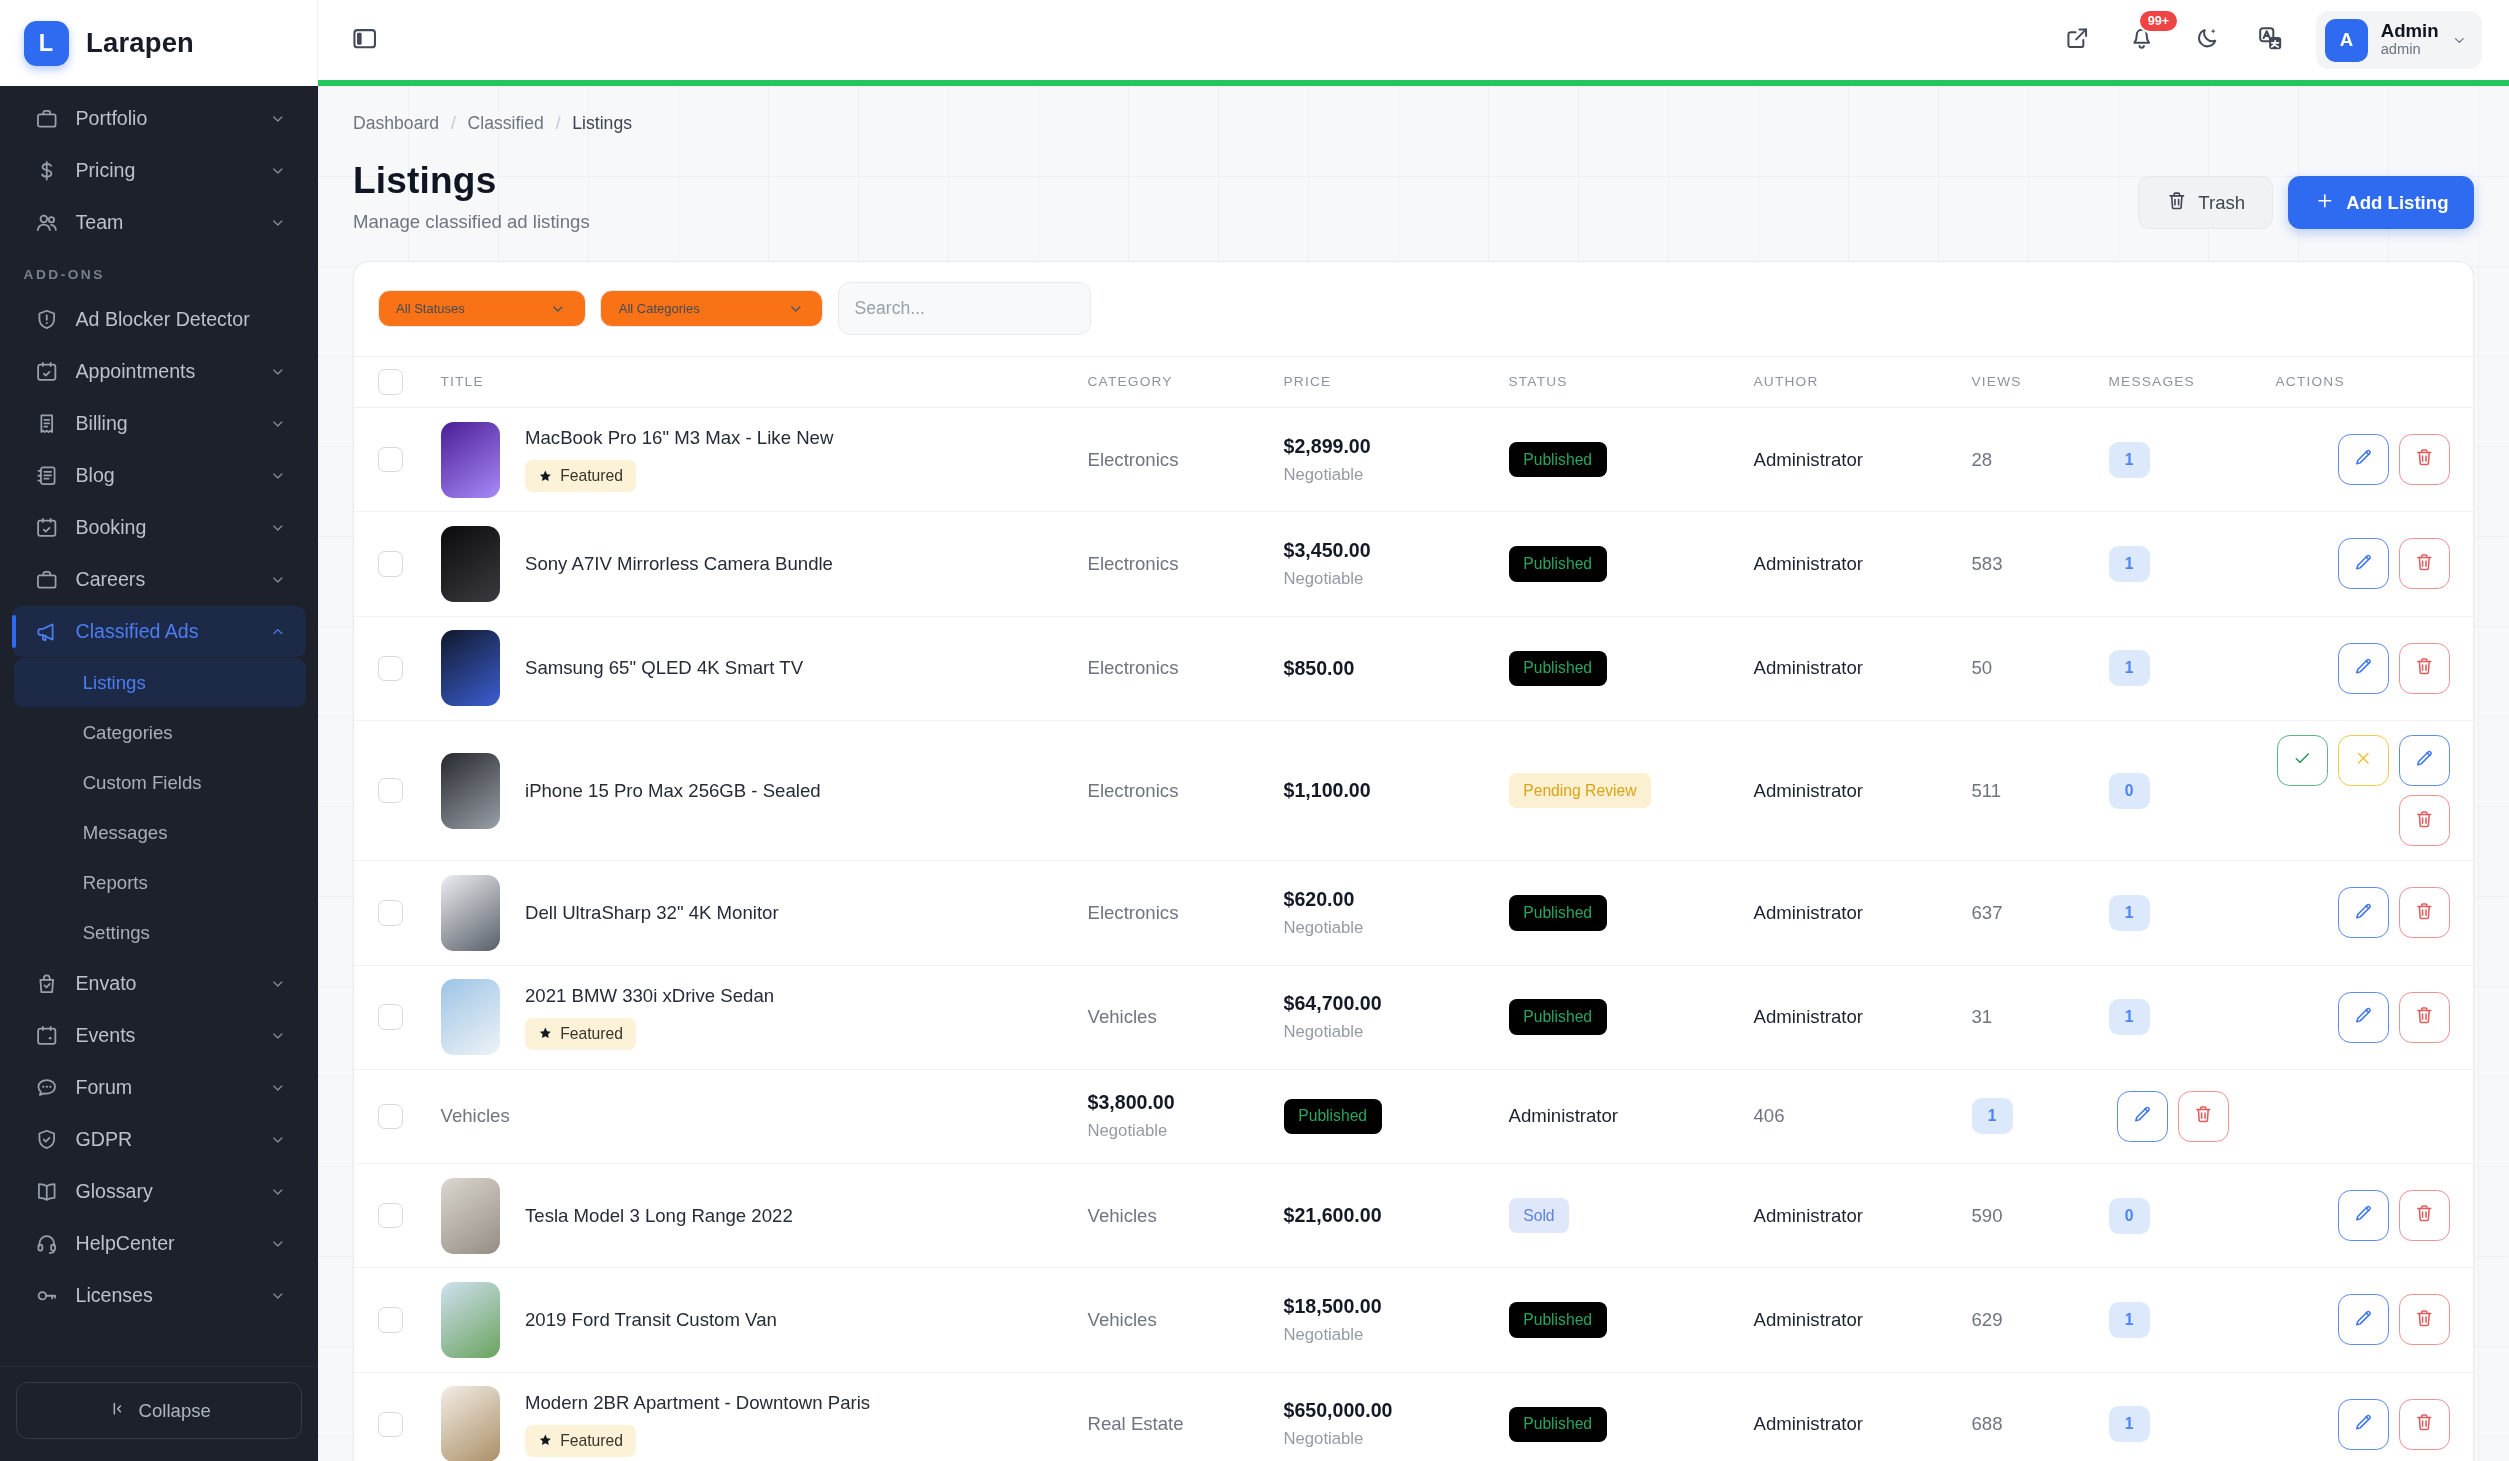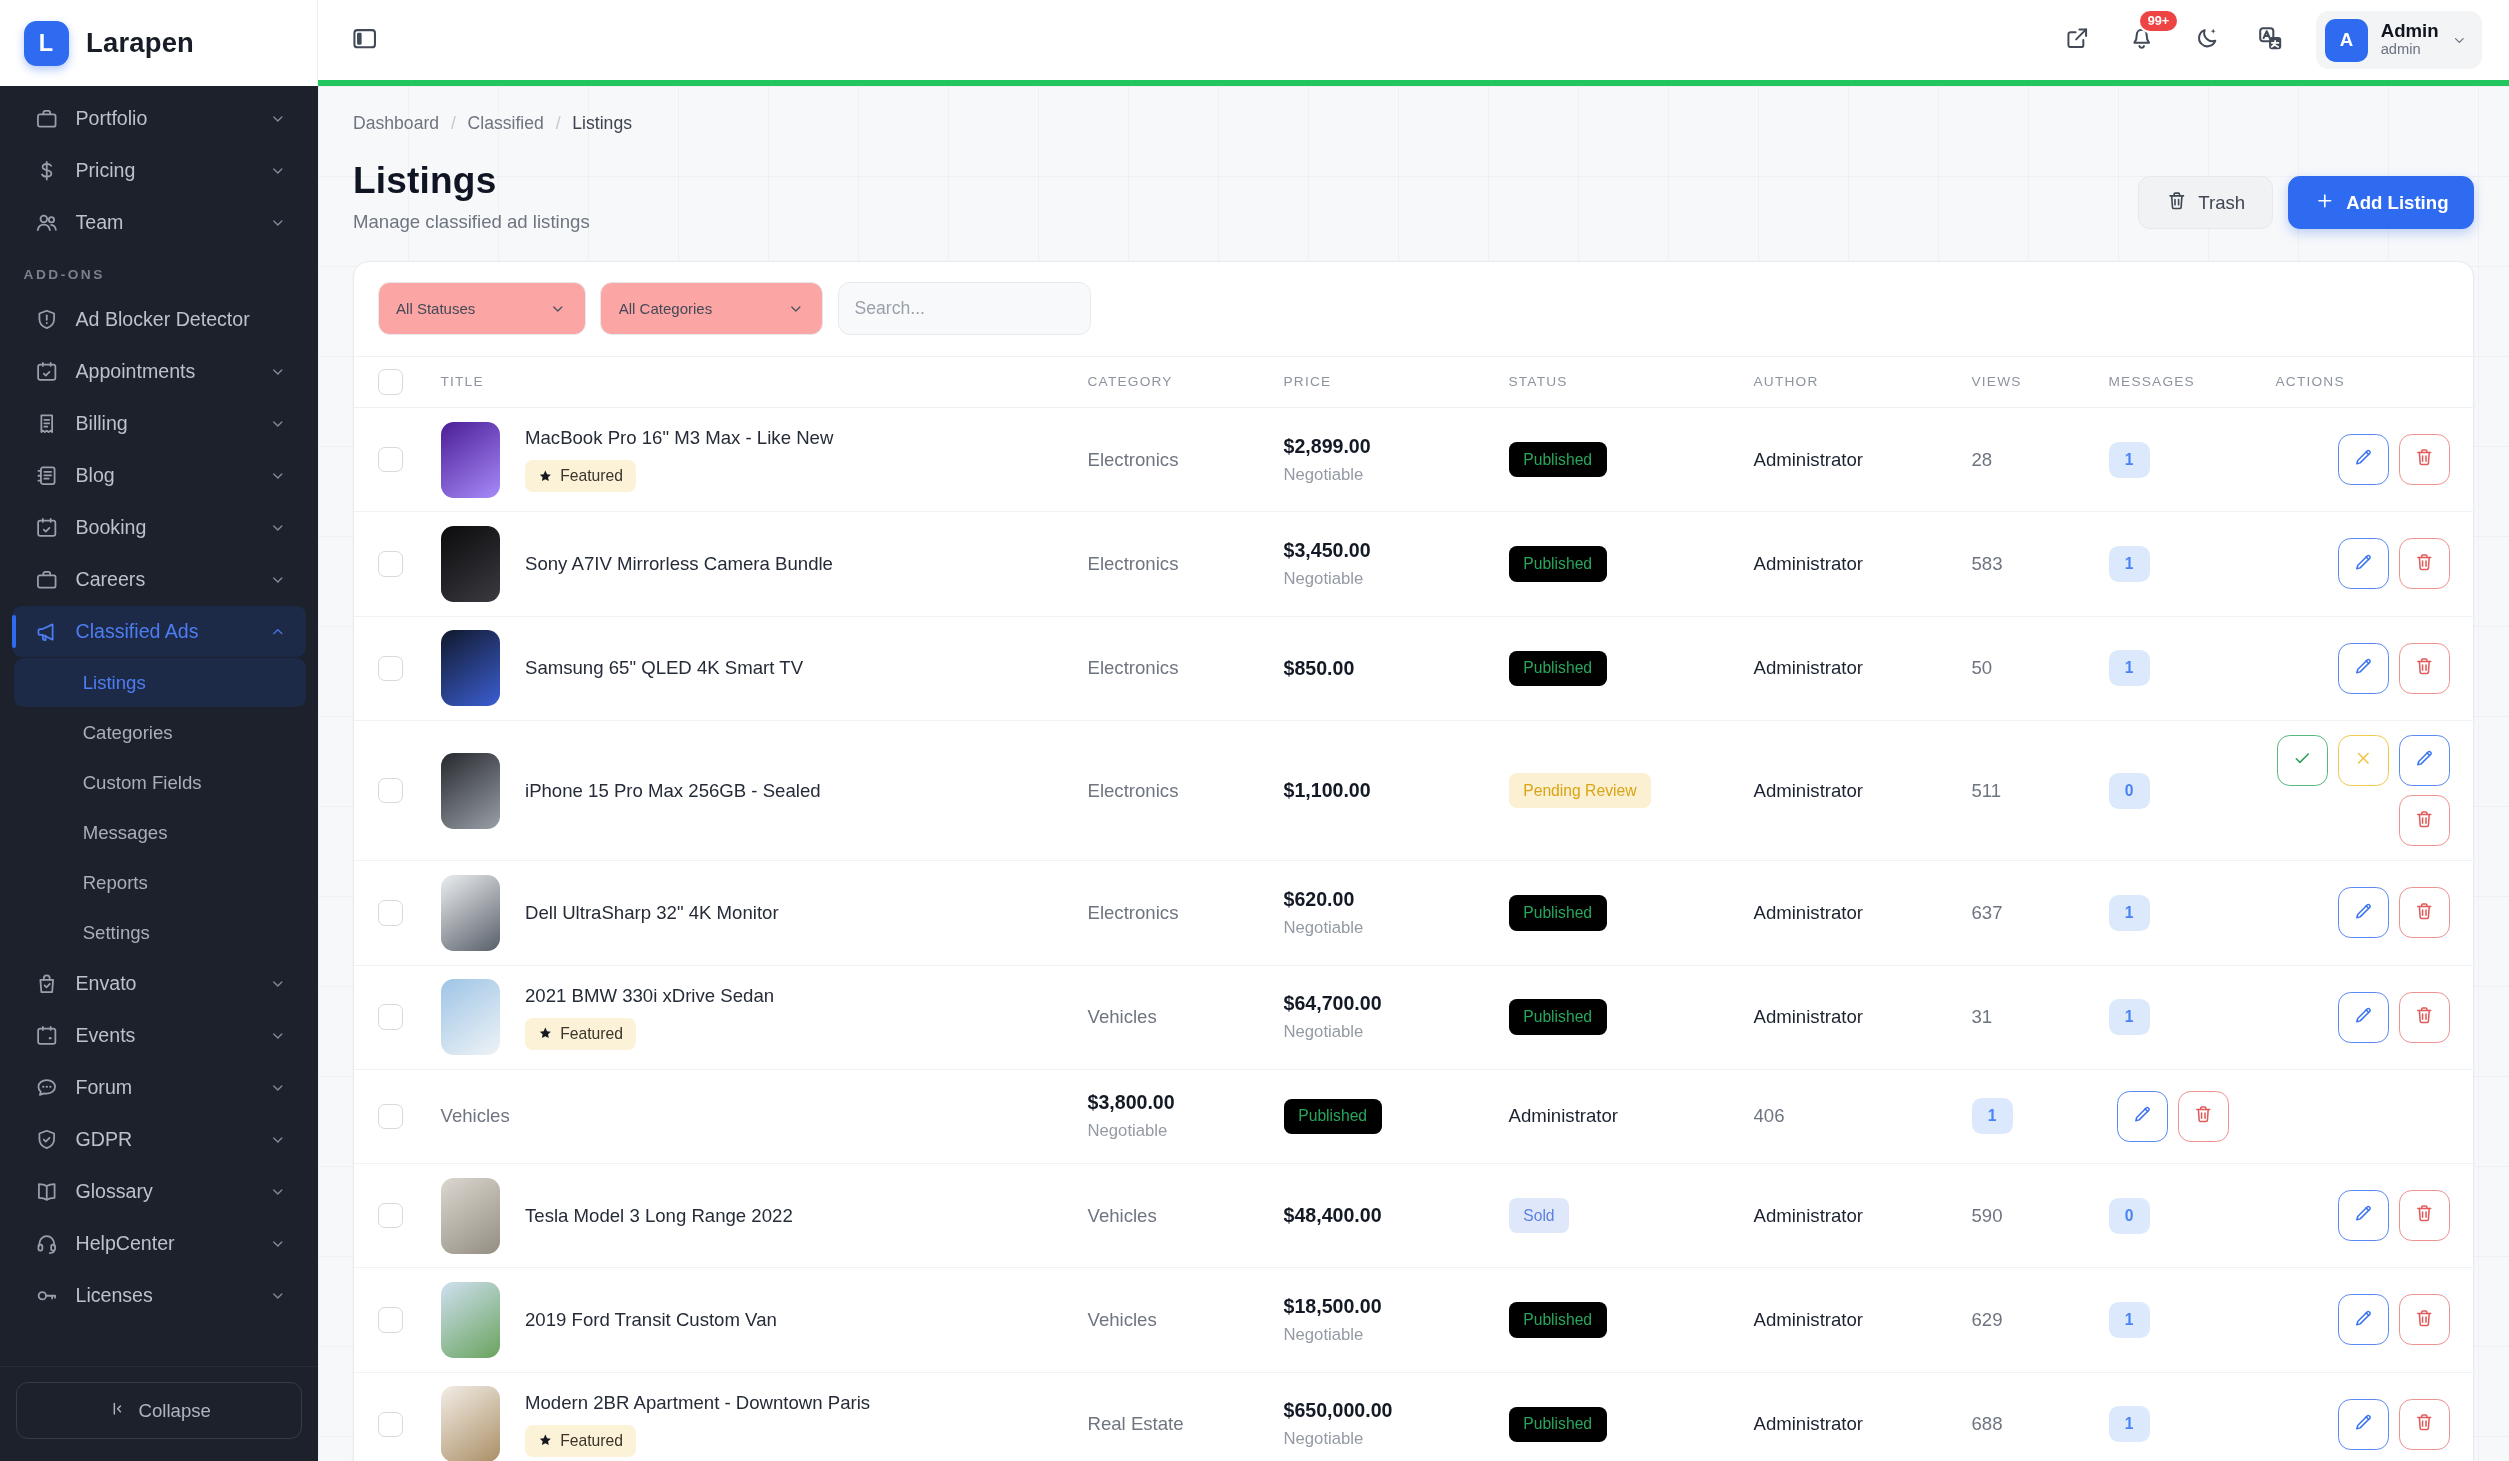--- a/index.html
+++ b/index.html
@@ -69,22 +69,22 @@
   .head-actions { display:flex; gap:15.7px; padding-bottom:3.9px; }
   .btn { height:53px; border-radius:11.8px; display:inline-flex; align-items:center; gap:10.8px;
     font-size:18.6px; cursor:pointer; font-family:inherit; }
   .btn-trash { background:#f1f2f4; border:1px solid #e7e8eb; color:#3f4754; padding:0 26.5px; font-weight:500; }
   .btn-add { background:#2e6bf0; border:1px solid #2e6bf0; color:#fff; padding:0 24.5px; font-weight:bold;
     box-shadow:0 3.9px 11.8px rgba(46,107,240,.3); }
 
   .card { margin-top:27.4px; background:#fff; border:1px solid #e9ebee; border-radius:15.7px;
     box-shadow:0 1px 2.9px rgba(16,24,40,.05); overflow:hidden; }
   .filters { display:flex; align-items:center; gap:14.7px; padding:20.6px 23.5px; border-bottom:1px solid #eef0f3; }
-  .select { height:53px; width:208px; background:#fca5a5; border:1px solid #e7e9ec; border-radius:11.8px;
-    display:flex; align-items:center; justify-content:space-between; padding:0 17.6px; font-size:15px;
+  .select { height:37px; width:208px; background:#f97316; border:1px solid #e7e9ec; border-radius:11.8px;
+    display:flex; align-items:center; justify-content:space-between; padding:0 17.6px; font-size:13px;
     color:#434a56; cursor:pointer; }
   .select.wide { width:223px; }
   .select .sel-chev { color:#4b5563; display:flex; }
   .searchbox { height:53px; width:253px; background:#f8f9fa; border:1px solid #e7e9ec; border-radius:11.8px;
     display:flex; align-items:center; overflow:hidden; }
   .searchbox input { flex:1; border:none; background:transparent; outline:none; padding:0 15.7px;
     font-size:17.6px; color:#374151; font-family:inherit; }
   .searchbox input::placeholder { color:#9aa1ab; }
 
   .tgrid { display:grid; grid-template-columns:63px 647px 196px 225px 245px 218px 137px 167px 1fr; }
@@ -787,21 +787,21 @@
               <span class="checkbox"></span>
             </div>
             <div class="cell title-cell">
               <span class="thumb" style="background:linear-gradient(145deg,#dcd7cf,#938d82)"></span>
               <span>
                 <div class="t-title">Tesla Model 3 Long Range 2022</div>
               </span>
             </div>
             <div class="cell cat">Vehicles</div>
             <div class="cell">
-              <div class="amount">$48,400.00</div>
+              <div class="amount">$21,600.00</div>
             </div>
             <div class="cell"><span class="pill pill-sold">Sold</span></div>
             <div class="cell author">Administrator</div>
             <div class="cell views">590</div>
             <div class="cell"><span class="msg-pill">0</span></div>
             <div class="actions-cell">
               <span class="act act-edit">
                 <span><svg width="20.6" height="20.6" viewBox="0 0 24 24" fill="none" stroke="currentColor" stroke-width="1.8" stroke-linecap="round" stroke-linejoin="round">
                     <path d="M4.5 19.5l1-3.8L16.8 4.4a1.4 1.4 0 0 1 2 0l.8.8a1.4 1.4 0 0 1 0 2L8.3 18.5z"></path>
                     <path d="M15.3 5.7l3 3"></path>

